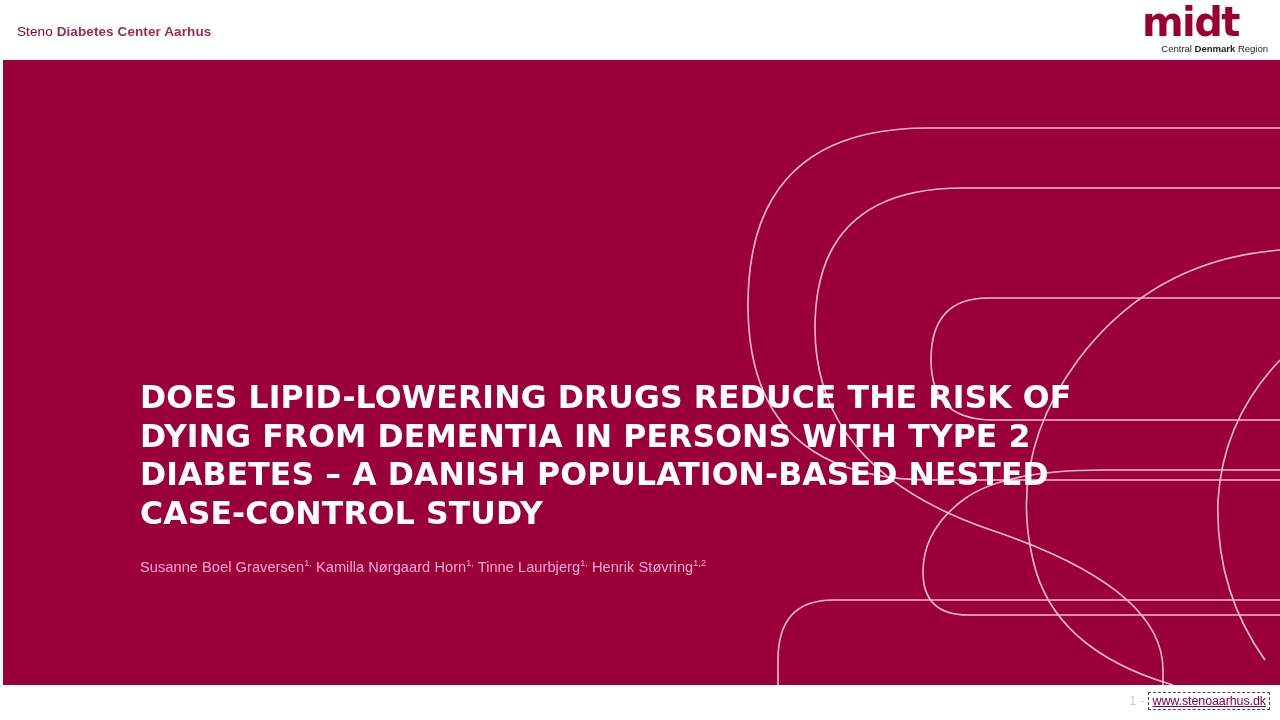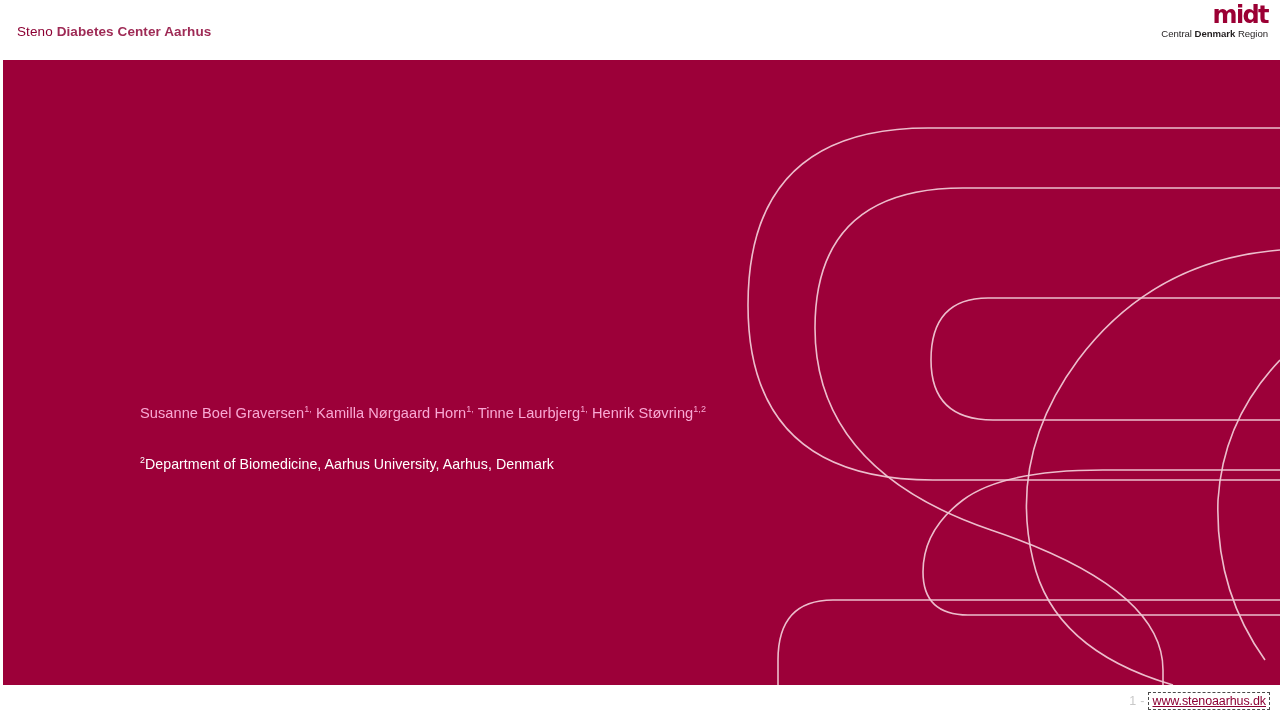--- a/index.html
+++ b/index.html
@@ -51,26 +51,26 @@
     position: absolute;
     right: 12px;
     top: 4px;
     width: 126px;
     text-align: right;
     line-height: 1;
   }
   #midt-wordmark {
     font-family: "DejaVu Sans", sans-serif;
     font-weight: bold;
-    font-size: 24px;
+    font-size: 40px;
     letter-spacing: -1.6px;
     color: #9b0034;
     line-height: 0.94;
     display: block;
-    text-align: right;
+    text-align: left;
   }
   #midt-sub {
     display: block;
     font-size: 9.6px;
     color: #231f20;
     letter-spacing: -0.05px;
     margin-top: 2px;
     white-space: nowrap;
     text-align: right;
   }
@@ -223,25 +223,25 @@
 
       <path d="M 1277 410 L 1100 410 Q 1000 410 960 440 Q 920 470 920 512 Q 920 555 965 555 L 1277 555"></path>
 
       <path d="M 1277 540 L 830 540 Q 775 540 775 600 L 775 625"></path>
 
       <path d="M 1277 300 Q 1220 360 1215 440 Q 1212 530 1262 600"></path>
     </svg>
 
     <div id="title-block">
 
+      <h1 id="slide-title">Does lipid-lowering drugs reduce the risk of dying from dementia in persons with type 2 diabetes – a Danish population-based nested case-control study</h1>
 
       <div id="authors">Susanne Boel Graversen<sup>1,</sup> Kamilla Nørgaard Horn<sup>1,</sup> Tinne Laurbjerg<sup>1,</sup> Henrik Støvring<sup>1,2</sup></div>
 
       <div id="affiliations">
-        <div><sup>2</sup>Department of Biomedicine, Aarhus University, Aarhus, Denmark</div>
       </div>
 
     </div>
 
   </div>
 
   <div id="footer">
     <div id="footer-inner">
       <span id="page-number">1</span>
       <span id="footer-sep">-</span>

